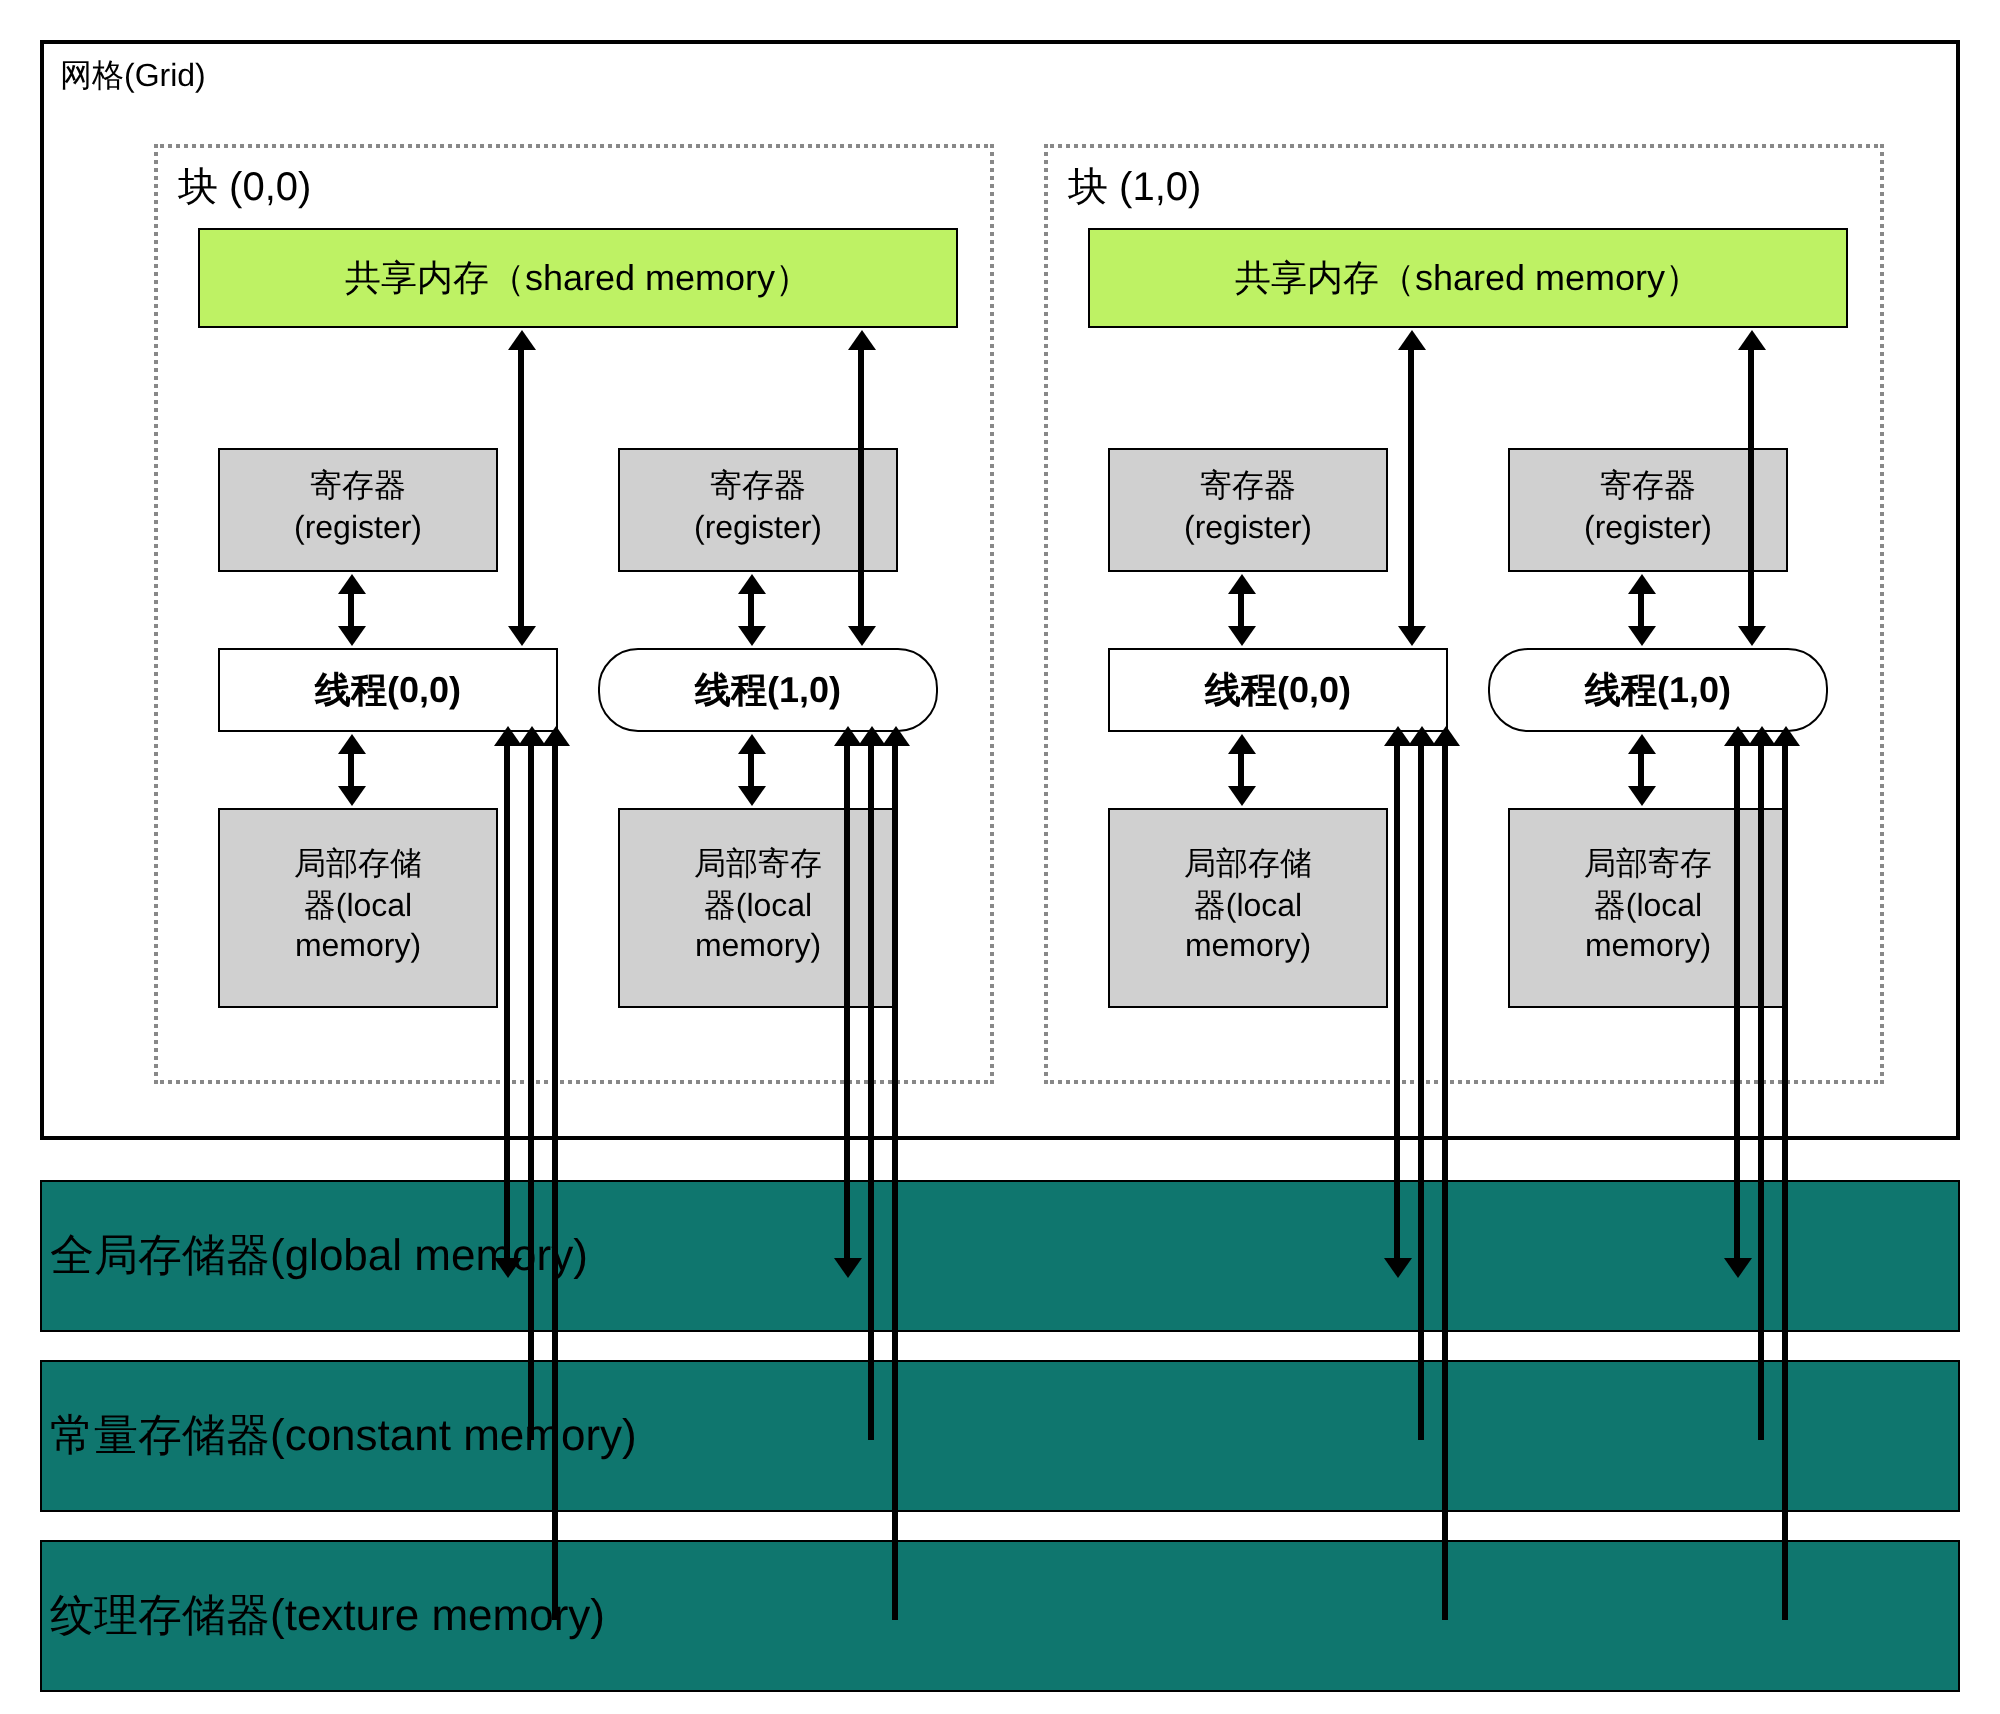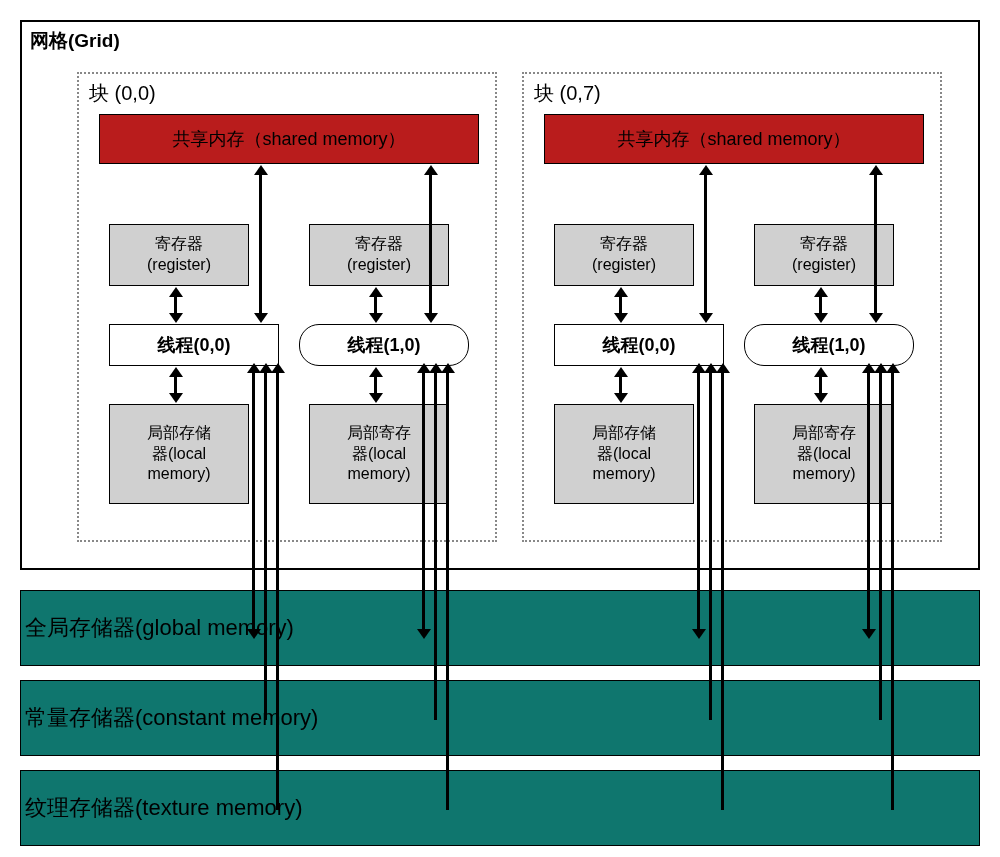--- a/index.html
+++ b/index.html
@@ -9,42 +9,42 @@
 
 .grid-outer {
   position: absolute;
   left: 20px; top: 20px;
   width: 960px; height: 550px;
   border: 2px solid #000;
   background: #fff;
 }
 .grid-label {
   position: absolute; left: 8px; top: 6px;
-  font-size: 19px; font-weight: 700;
+  font-size: 16px; font-weight: 400;
 }
 
 .block {
   position: absolute;
   width: 420px; height: 470px;
   top: 50px;
   border: 2px dotted #888;
   background: #fff;
 }
 .block-0 { left: 55px; }
 .block-1 { left: 500px; }
 .block-label {
   position: absolute; left: 10px; top: 6px;
   font-size: 20px;
 }
 
 .shared-mem {
   position: absolute;
   left: 20px; top: 40px;
   width: 380px; height: 50px;
-  background: #b91c1c;
+  background: #bef264;
   border: 1px solid #000;
   display: flex; align-items: center; justify-content: center;
   font-size: 18px;
 }
 
 .register {
   position: absolute;
   top: 150px;
   width: 140px; height: 62px;
   background: #d0d0d0;
@@ -154,21 +154,21 @@
       <div class="arrow v both" style="left:350px; top:100px; height:140px;"></div>
 
       <div class="arrow v both" style="left:95px; top:222px; height:18px;"></div>
       <div class="arrow v both" style="left:295px; top:222px; height:18px;"></div>
 
       <div class="arrow v both" style="left:95px; top:302px; height:18px;"></div>
       <div class="arrow v both" style="left:295px; top:302px; height:18px;"></div>
     </div>
 
     <div class="block block-1">
-      <div class="block-label">块 (0,7)</div>
+      <div class="block-label">块 (1,0)</div>
       <div class="shared-mem">共享内存（shared memory）</div>
 
       <div class="register reg-0">
         <span>寄存器</span>
         <span>(register)</span>
       </div>
       <div class="register reg-1">
         <span>寄存器</span>
         <span>(register)</span>
       </div>

